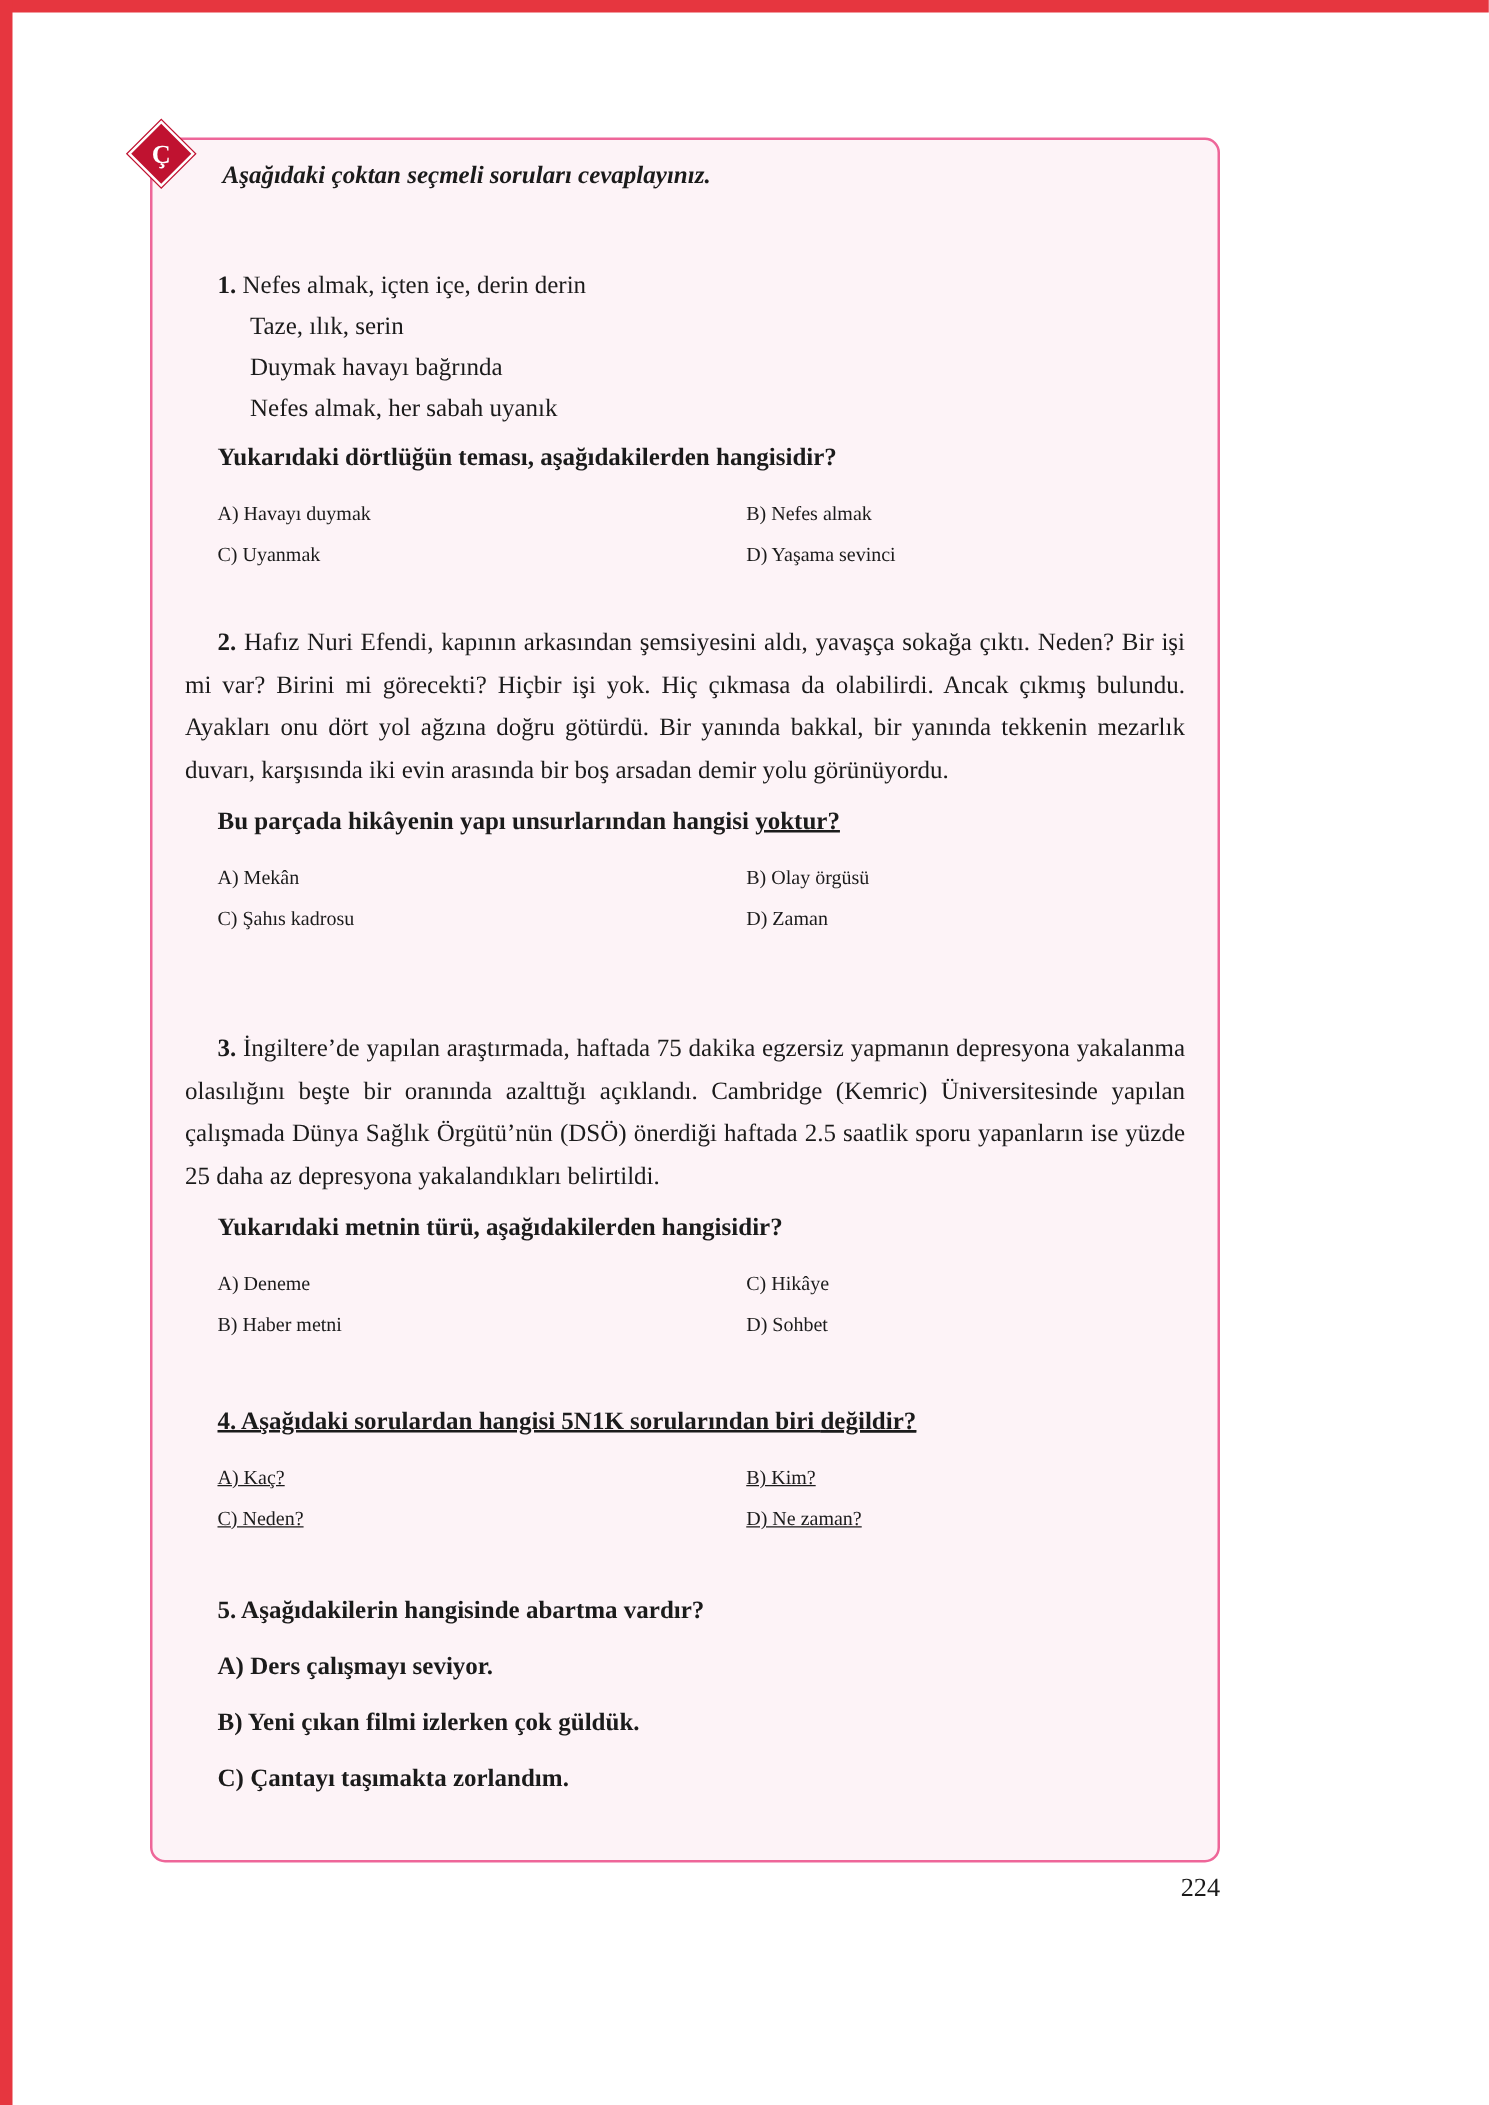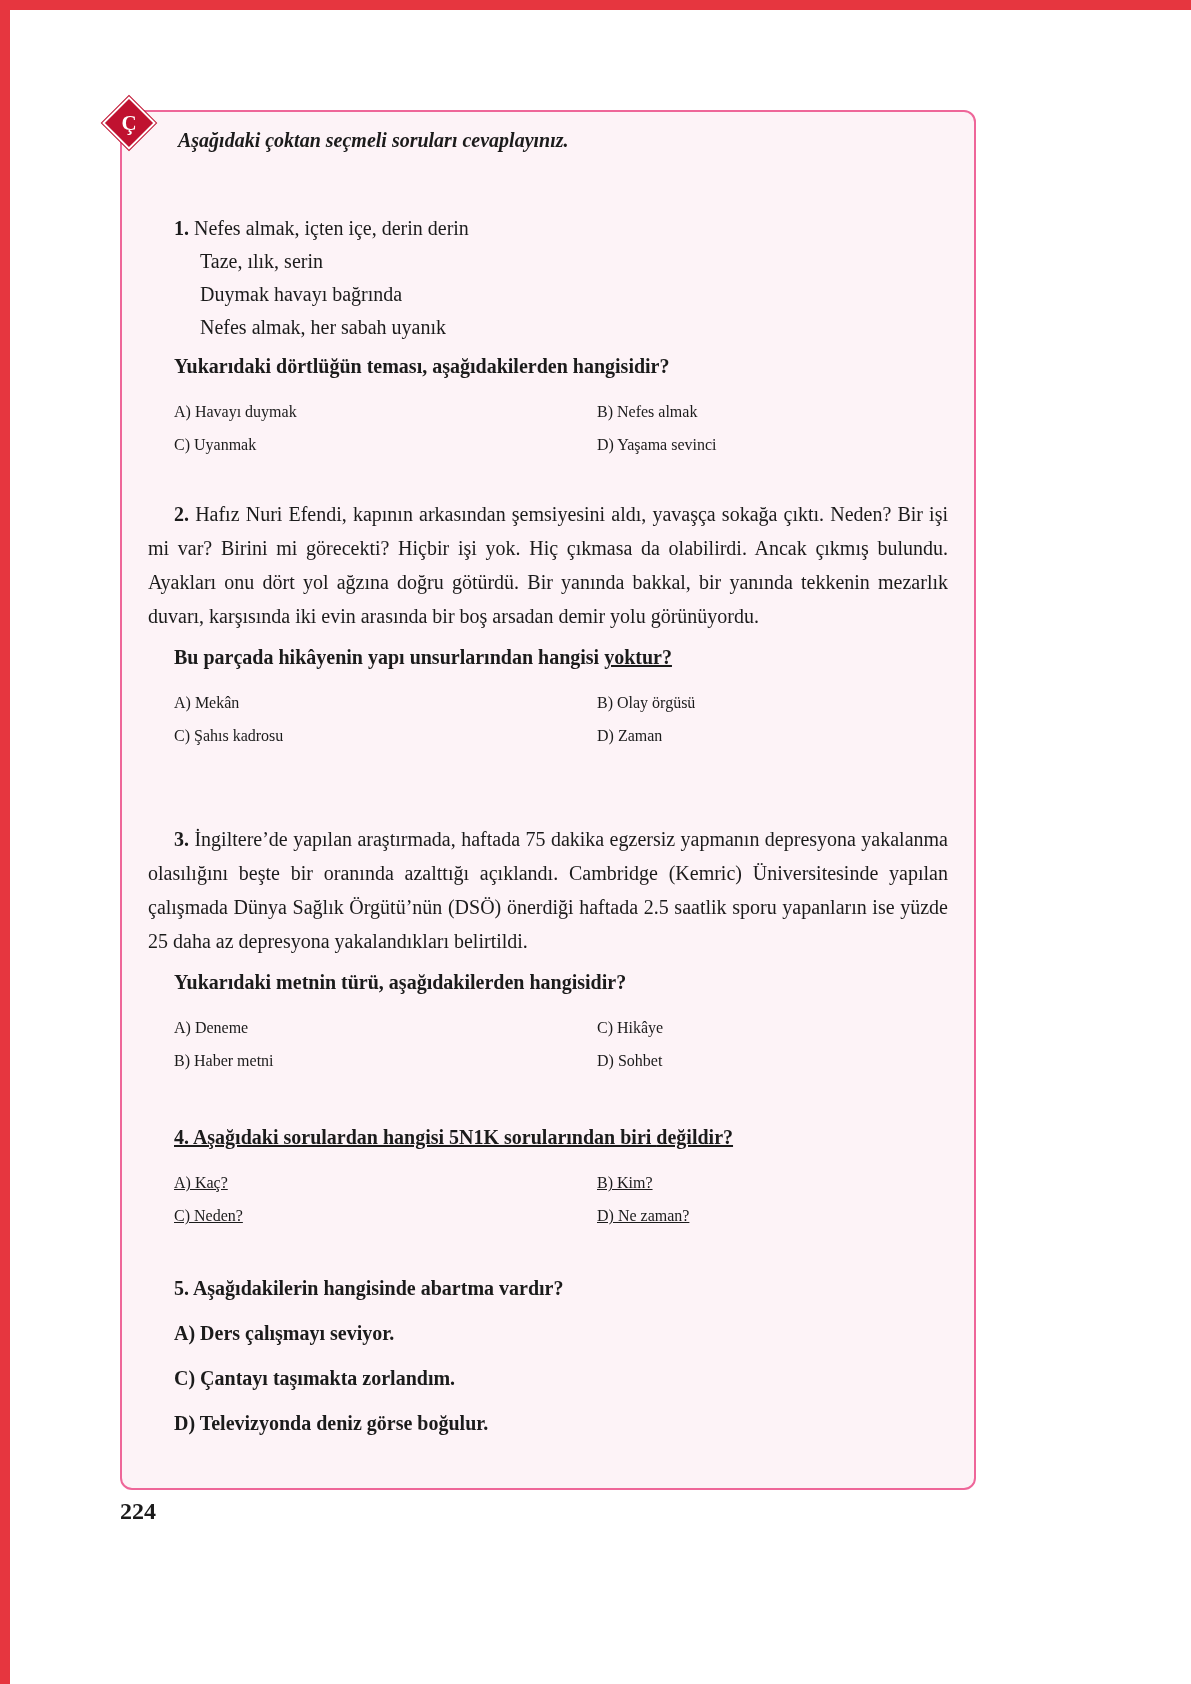--- a/index.html
+++ b/index.html
@@ -64,21 +64,21 @@
     margin-top:36px;
     font-size:20px; line-height:34px;
     text-align:justify; text-indent:26px;
   }
   .para.q3 { margin-top:70px; }
   .gap-q4 { margin-top:44px;text-decoration:underline; }
   .gap-q5 { margin-top:40px; }
   .q2-prompt, .q3-prompt { margin-top:8px; }
   .page-number {
     position:absolute; left:120px; top:1498px; width:856px;
-    text-align:left; font-weight:bold; font-size:24px;
+    text-align:right; font-weight:normal; font-size:21px;
   }
 </style>
 </head>
 <body>
 
 <div class="top-bar"></div>
 <div class="left-bar"></div>
 
 <div class="qbox">
 
@@ -131,20 +131,20 @@
       <div class="opt">B) Kim?</div>
       <div class="opt">C) Neden?</div>
       <div class="opt">D) Ne zaman?</div>
     </div>
   </div>
 
   <div class="gap-q5">
     <p class="prompt">5. Aşağıdakilerin hangisinde abartma vardır?</p>
     <div class="options-list">
       <div class="opt">A) Ders çalışmayı seviyor.</div>
+      <div class="opt">B) Yeni çıkan filmi izlerken çok güldük.</div>
       <div class="opt">C) Çantayı taşımakta zorlandım.</div>
-      <div class="opt">D) Televizyonda deniz görse boğulur.</div>
     </div>
   </div>
 
 </div>
 
 <div class="page-number">224</div>
 
 </body></html>

